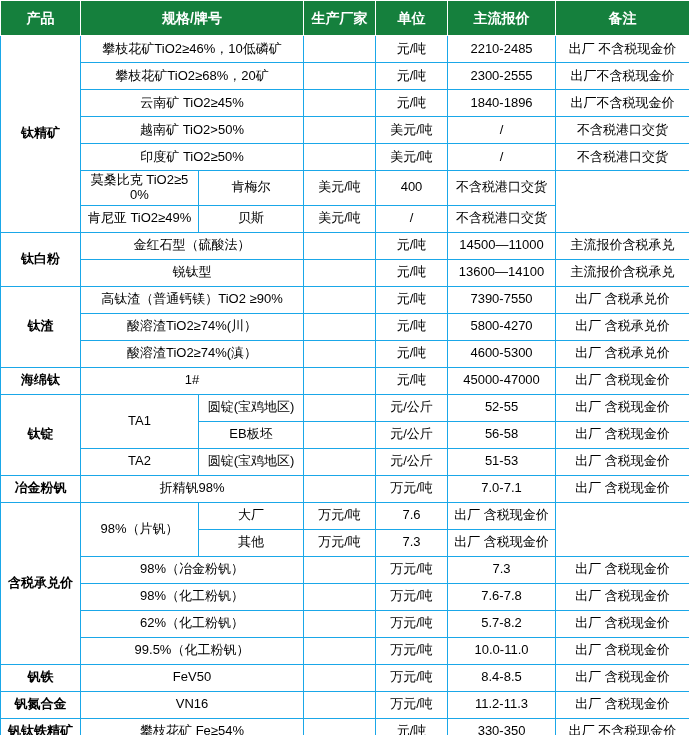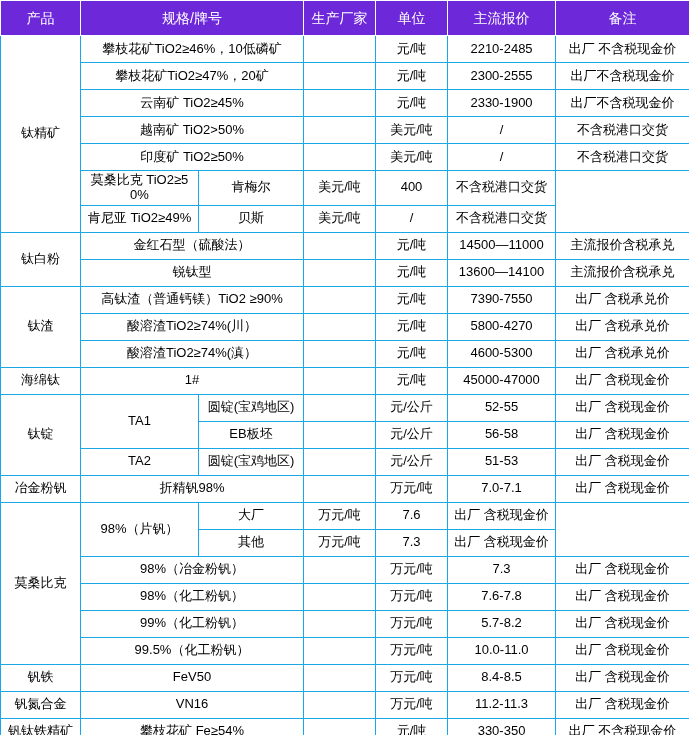--- a/index.html
+++ b/index.html
@@ -22,29 +22,29 @@
     border: 1px solid #1aa7e8;
     font-size: 13px;
     color: #000000;
     padding: 2px 4px;
     text-align: center;
     vertical-align: middle;
     line-height: 1.15;
     word-break: break-all;
   }
   #price-table thead th {
-    background: #6d28d9;
+    background: #15803d;
     color: #ffffff;
-    font-weight: normal;
+    font-weight: bold;
     height: 30px;
     font-size: 14px;
     border: 1px solid #ffffff;
   }
   .cat {
-    font-weight: normal;
+    font-weight: bold;
     font-size: 14px;
   }
   .spec-left {
     text-align: left;
     padding-left: 6px;
   }
   .row {
     height: 27px;
   }
   col.c-prod { width: 80px; }
@@ -81,31 +81,31 @@
   <tbody id="table-body">
       <tr class="row">
         <td class="cat" rowspan="7">钛精矿</td>
         <td class="spec-left" colspan="2">攀枝花矿TiO2≥46%，10低磷矿</td>
         <td></td>
         <td>元/吨</td>
         <td>2210-2485</td>
         <td>出厂 不含税现金价</td>
       </tr>
       <tr class="row">
-        <td class="spec-left" colspan="2">攀枝花矿TiO2≥47%，20矿</td>
+        <td class="spec-left" colspan="2">攀枝花矿TiO2≥68%，20矿</td>
         <td></td>
         <td>元/吨</td>
         <td>2300-2555</td>
         <td>出厂不含税现金价</td>
       </tr>
       <tr class="row">
         <td class="spec-left" colspan="2">云南矿 TiO2≥45%</td>
         <td></td>
         <td>元/吨</td>
-        <td>2330-1900</td>
+        <td>1840-1896</td>
         <td>出厂不含税现金价</td>
       </tr>
       <tr class="row">
         <td class="spec-left" colspan="2">越南矿 TiO2&gt;50%</td>
         <td></td>
         <td>美元/吨</td>
         <td>/</td>
         <td>不含税港口交货</td>
       </tr>
       <tr class="row">
@@ -200,21 +200,21 @@
       </tr>
       <tr class="row">
         <td class="cat" rowspan="1">冶金粉钒</td>
         <td class="spec-left" colspan="2">折精钒98%</td>
         <td></td>
         <td>万元/吨</td>
         <td>7.0-7.1</td>
         <td>出厂 含税现金价</td>
       </tr>
       <tr class="row">
-        <td class="cat" rowspan="6">莫桑比克</td>
+        <td class="cat" rowspan="6">含税承兑价</td>
         <td class="spec-left" rowspan="2">98%（片钒）</td>
         <td>大厂</td>
         <td>万元/吨</td>
         <td>7.6</td>
         <td>出厂 含税现金价</td>
       </tr>
       <tr class="row">
         <td>其他</td>
         <td>万元/吨</td>
         <td>7.3</td>
@@ -228,21 +228,21 @@
         <td>出厂 含税现金价</td>
       </tr>
       <tr class="row">
         <td class="spec-left" colspan="2">98%（化工粉钒）</td>
         <td></td>
         <td>万元/吨</td>
         <td>7.6-7.8</td>
         <td>出厂 含税现金价</td>
       </tr>
       <tr class="row">
-        <td class="spec-left" colspan="2">99%（化工粉钒）</td>
+        <td class="spec-left" colspan="2">62%（化工粉钒）</td>
         <td></td>
         <td>万元/吨</td>
         <td>5.7-8.2</td>
         <td>出厂 含税现金价</td>
       </tr>
       <tr class="row">
         <td class="spec-left" colspan="2">99.5%（化工粉钒）</td>
         <td></td>
         <td>万元/吨</td>
         <td>10.0-11.0</td>

